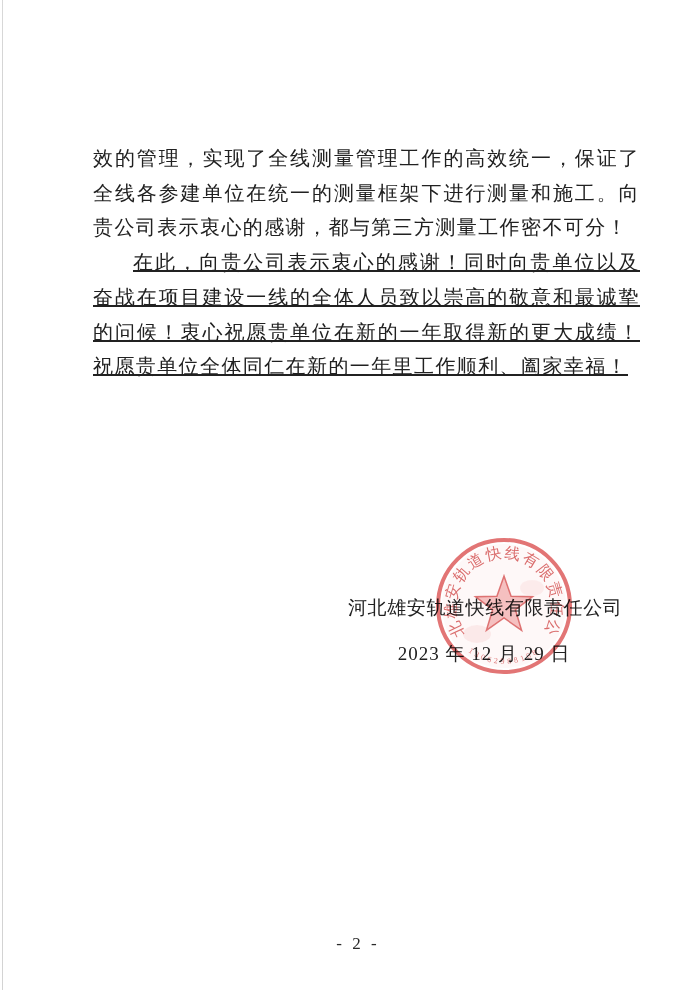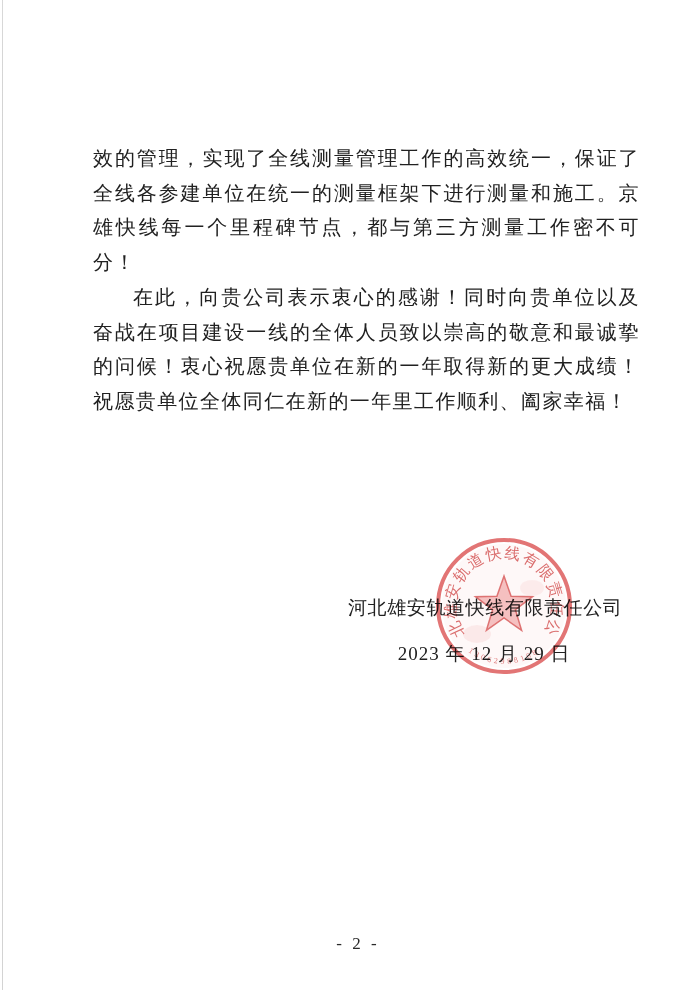--- a/index.html
+++ b/index.html
@@ -20,21 +20,21 @@
   .letter-body {
     position: absolute;
     left: 93px; top: 141px; width: 547px;
     font-size: 20px;
     line-height: 34.7px;
     letter-spacing: 1.4px;
     text-align: justify;
     text-justify: inter-character;
   }
   .letter-body p { margin: 0; }
-  .letter-body p.indent { text-indent: 2em; }
+  .letter-body p.indent { text-indent: 2em; text-decoration: underline; }
   .signature-block {
     position: absolute;
     right: 80px; top: 596px;
     width: 272px;
     text-align: center;
   }
   .signature-company {
     font-size: 19px;
     line-height: 24px;
     letter-spacing: 0.6px;
@@ -65,21 +65,21 @@
   .seal-ring-text-el {
     font-family: "Liberation Serif", "DejaVu Serif", serif;
   }
 </style>
 </head>
 <body>
 
 <div class="scan-edge"></div>
 
 <div class="letter-body">
-  <p>效的管理，实现了全线测量管理工作的高效统一，保证了全线各参建单位在统一的测量框架下进行测量和施工。京雄快线每一个里程碑节点，都与第三方测量工作密不可分！</p>
+  <p>效的管理，实现了全线测量管理工作的高效统一，保证了全线各参建单位在统一的测量框架下进行测量和施工。向贵公司表示衷心的感谢，都与第三方测量工作密不可分！</p>
   <p class="indent">在此，向贵公司表示衷心的感谢！同时向贵单位以及奋战在项目建设一线的全体人员致以崇高的敬意和最诚挚的问候！衷心祝愿贵单位在新的一年取得新的更大成绩！祝愿贵单位全体同仁在新的一年里工作顺利、阖家幸福！</p>
 </div>
 
 <div class="signature-block">
   <div class="signature-company">河北雄安轨道快线有限责任公司</div>
   <div class="signature-date">2023 年 12 月 29 日</div>
 </div>
 
 <div class="seal">
   <svg viewBox="0 0 180 180" xmlns="http://www.w3.org/2000/svg">

